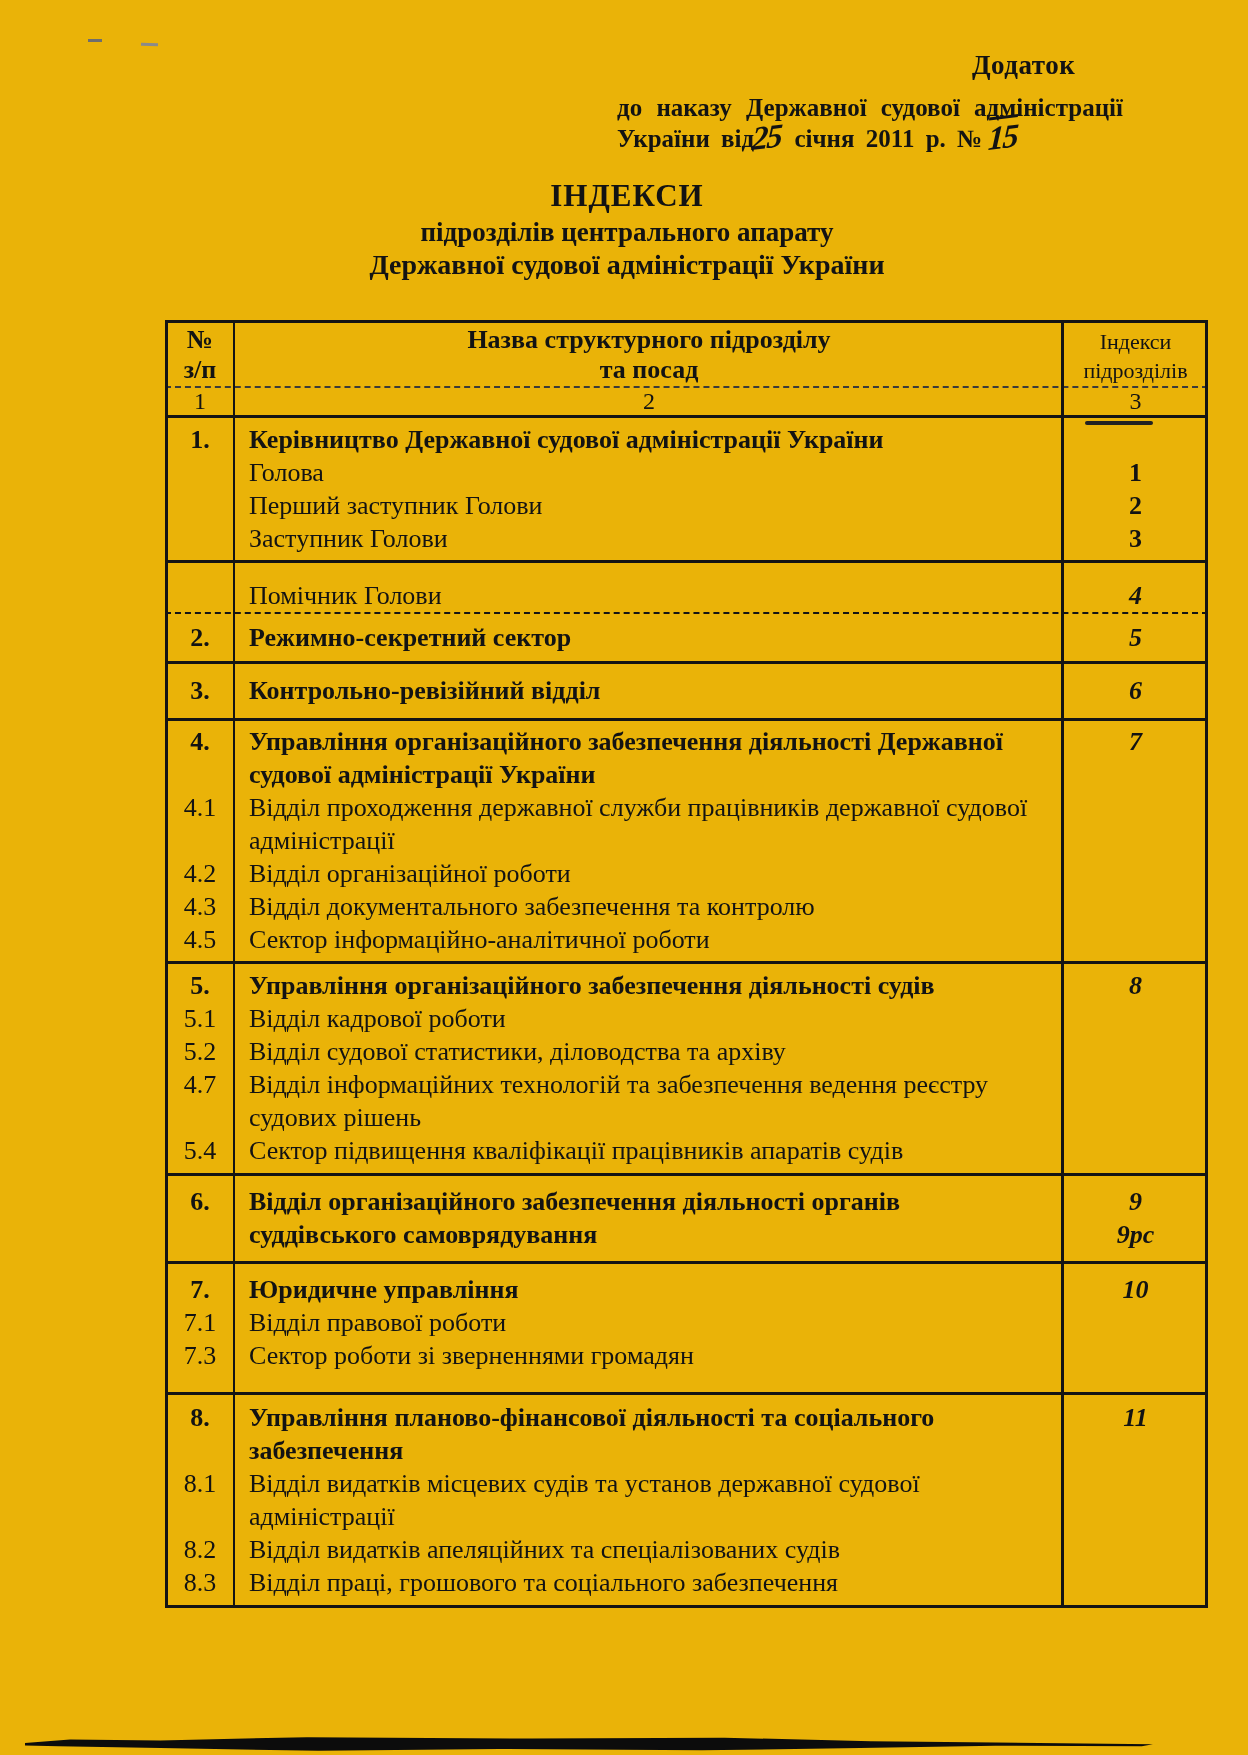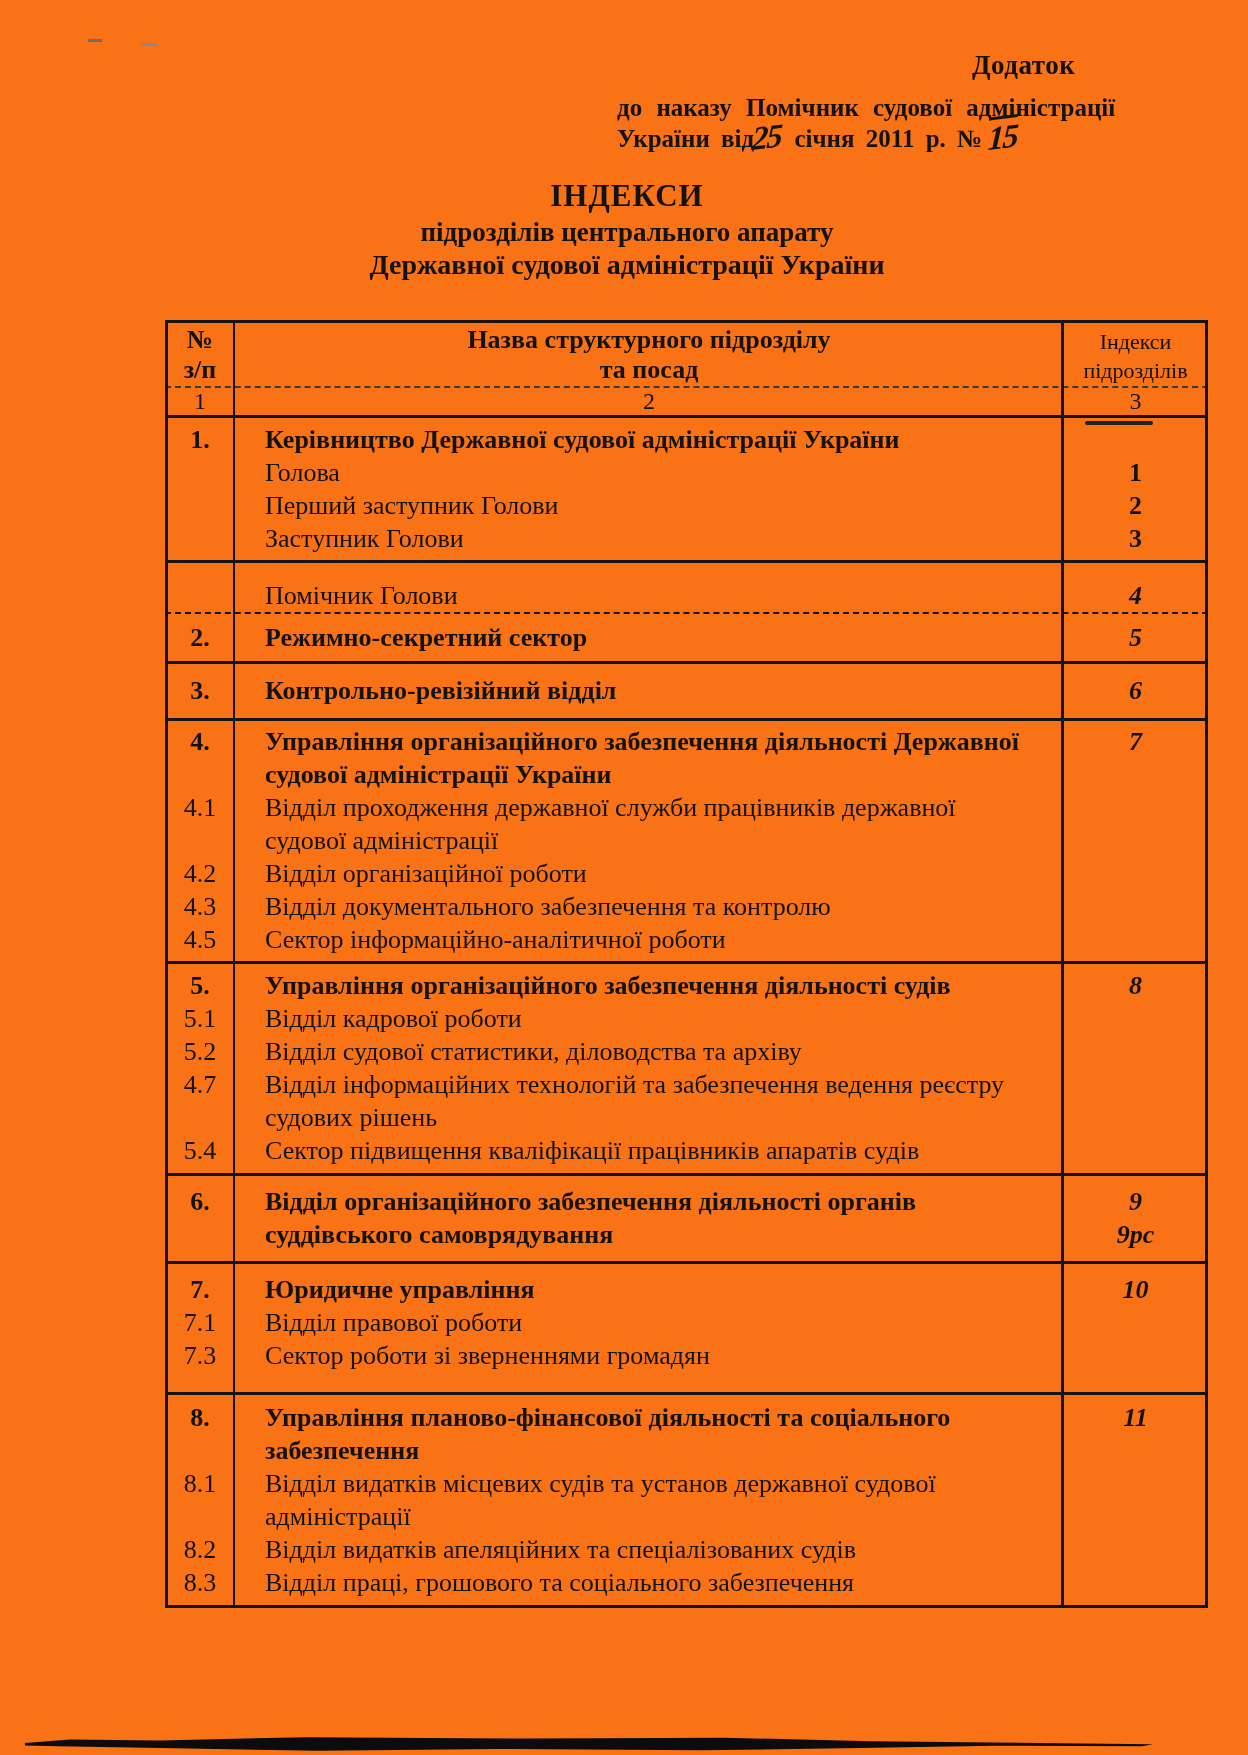--- a/index.html
+++ b/index.html
@@ -1,17 +1,17 @@
 <!DOCTYPE html>
 <html><head>
 <meta charset="utf-8">
 <style>
   html,body { margin:0; padding:0; background:#e8e8e8; }
   .page {
-    position:relative; width:1248px; height:1755px; background:#f97316;
+    position:relative; width:1248px; height:1755px; background:#eab308;
     font-family:"Liberation Serif", serif; color:#131313; overflow:hidden;
     margin:0 auto;
   }
 
   
   .appendix {
     position:absolute; top:50px; left:972px; width:210px;
     font-size:27px; font-weight:bold; letter-spacing:0.5px;
   }
   .order-ref {
@@ -54,21 +54,21 @@
   .thead .h-idx  { width:145px; text-align:center; font-size:22px; line-height:29px; padding-top:2px; }
 
   .tnums { display:flex; border-bottom:3px solid #141414; line-height:26px; padding:0 0 1px; font-size:24px; }
   .tnums .c1 { width:70px; text-align:center; }
   .tnums .c2 { flex:1;  text-align:center; }
   .tnums .c3 { width:145px; text-align:center; }
 
   .trow { border-bottom:3px solid #141414; }
   .subrow { display:flex; align-items:flex-start; }
   .subrow .num  { width:70px; text-align:center; flex:none; }
-  .subrow .text { flex:1; padding:0 30px 0 14px;margin-left:16px; }
+  .subrow .text { flex:1; padding:0 30px 0 14px; }
   .subrow .idx  { width:145px; flex:none; text-align:center; font-weight:bold; font-style:italic; }
   .subrow.section .num,
   .subrow.section .text { font-weight:bold; }
   .trow.first-row .idx { font-style:normal; }
 
   .tbody .trow:nth-child(1) { padding:5px 0; }
   .tbody .trow:nth-child(2) { padding:16px 0 0; border-bottom-style:dashed; border-bottom-width:2px; }
   .tbody .trow:nth-child(3) { padding:7px 0; }
   .tbody .trow:nth-child(4) { padding:10px 0 11px; }
   .tbody .trow:nth-child(5) { padding:4px 0 5px; }
@@ -92,21 +92,21 @@
 <body>
 
 <div class="page">
 
   <span class="artifact dash1"></span>
   <span class="artifact dash2"></span>
 
   <div class="appendix">Додаток</div>
 
   <div class="order-ref">
-    <div class="l1">до наказу Помічник судової адміністрації</div>
+    <div class="l1">до наказу Державної судової адміністрації</div>
     <div class="l2">
       <span>України від</span><span class="handwritten hw-day">25</span>
       <span>січня 2011 р. №</span><span class="handwritten hw-no">15</span>
     </div>
   </div>
 
   <div class="title-block">
     <div class="t1">ІНДЕКСИ</div>
     <div class="t2">підрозділів центрального апарату</div>
     <div class="t3">Державної судової адміністрації України</div>

